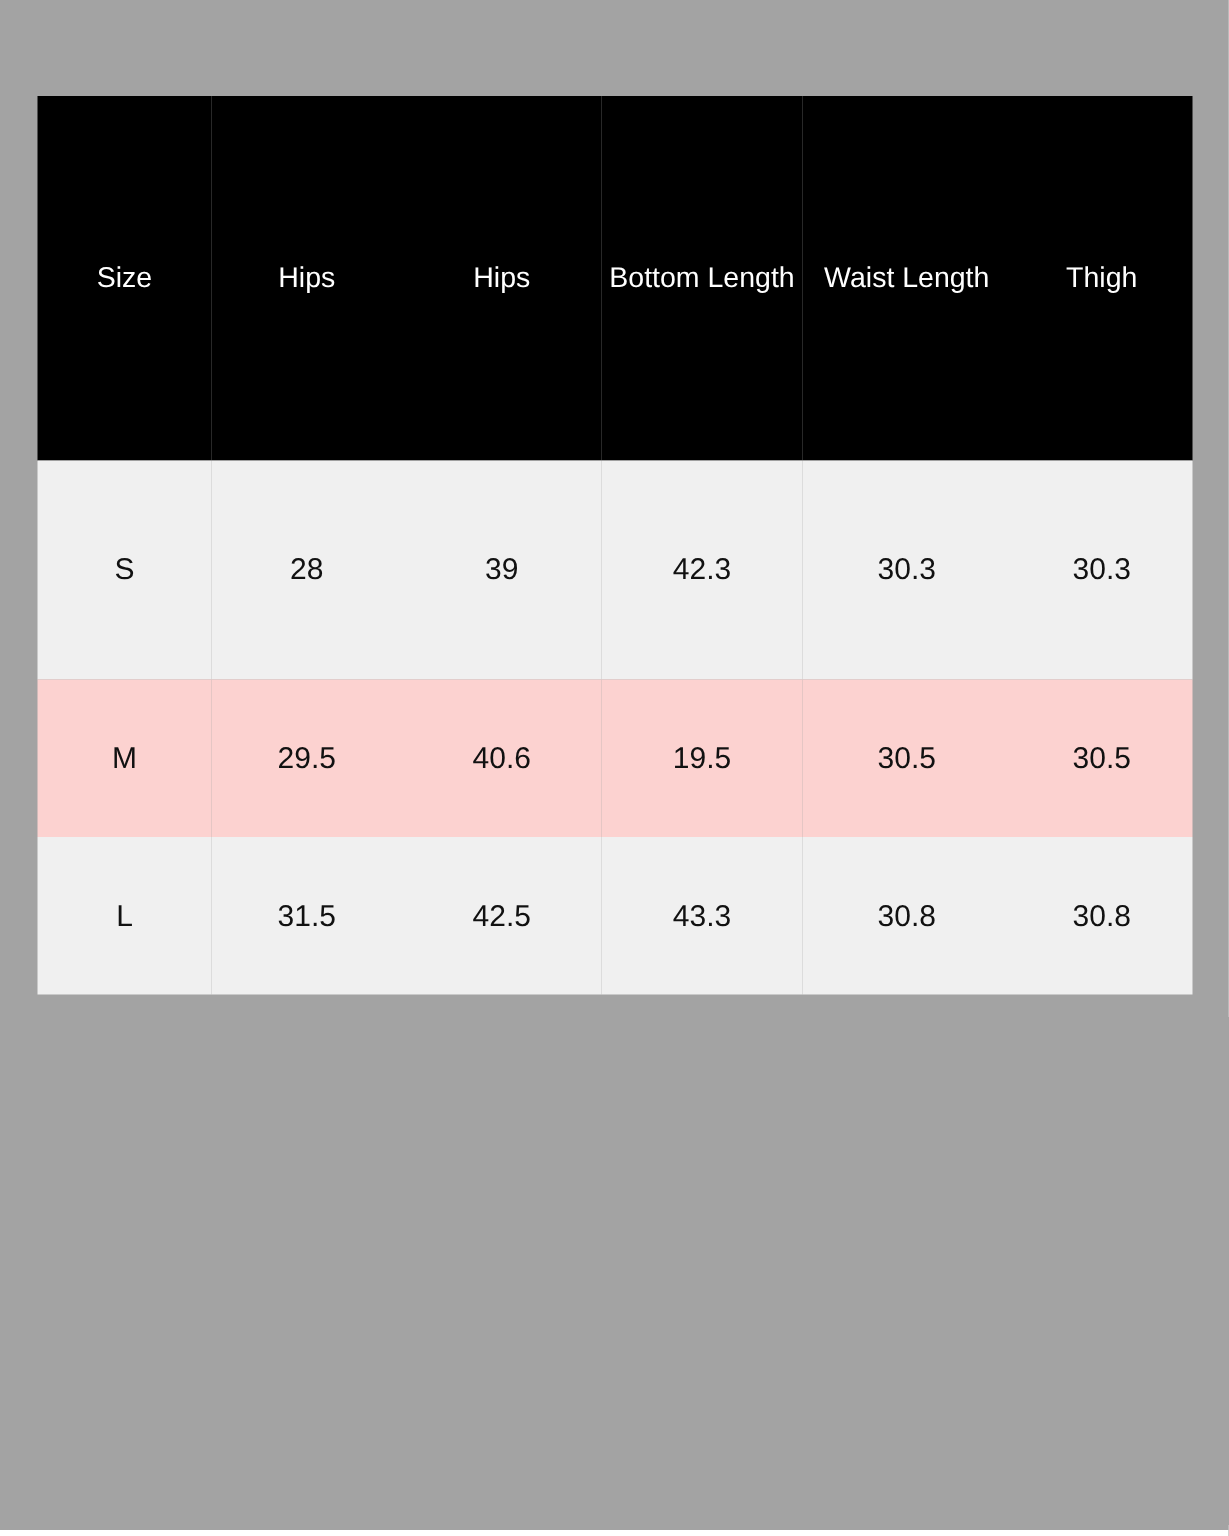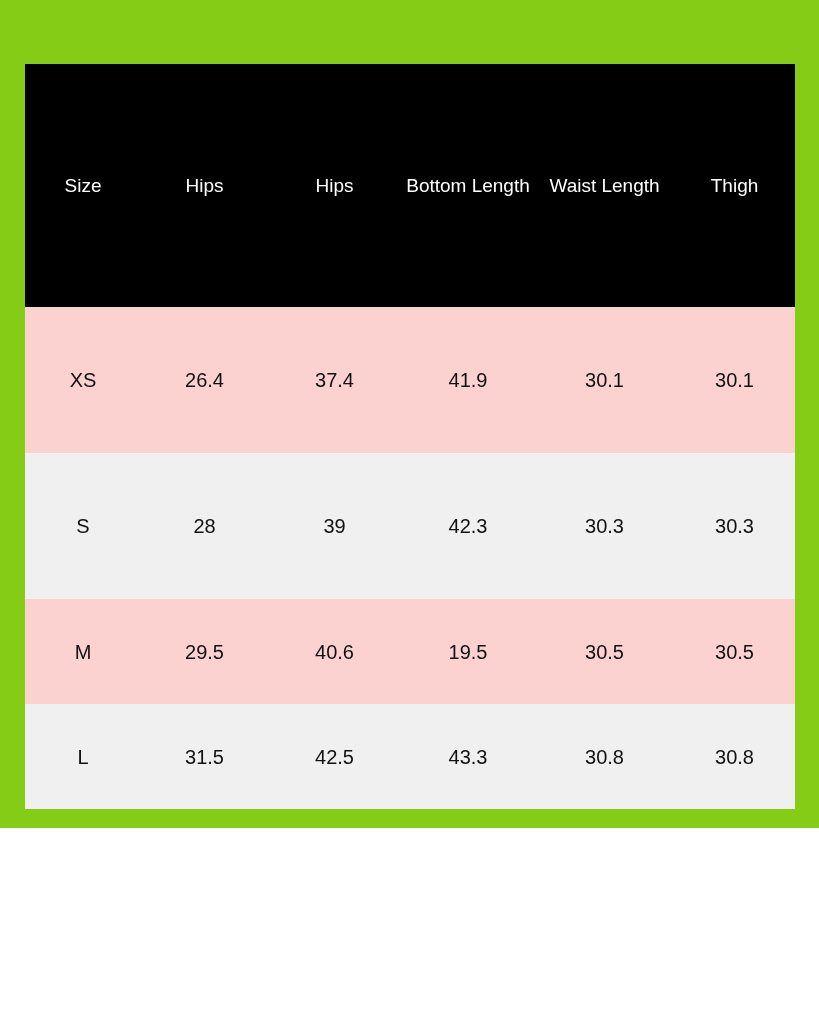--- a/index.html
+++ b/index.html
@@ -10,22 +10,22 @@
     width: 819px;
     height: 1024px;
     background: #ffffff;
     font-family: "Liberation Sans", sans-serif;
     overflow: hidden;
   }
 
   #page {
     position: relative;
     width: 819px;
-    height: 828px;
-    background: #84cc16;
+    height: 1020px;
+    background: #a3a3a3;
   }
 
   
   #size-chart {
     position: absolute;
     left: 25px;
     top: 64px;
     width: 770px;
     border-collapse: collapse;
     table-layout: fixed;
@@ -111,40 +111,20 @@
         <th class="col-inseam">
           <span class="header-label">Waist Length</span>
         </th>
         <th class="col-thigh">
           <span class="header-label">Thigh</span>
         </th>
       </tr>
     </thead>
     <tbody>
 
-      <tr class="row-pink row-tall">
-        <td>
-            <span class="cell-text">XS</span>
-          </td>
-        <td>
-            <span class="cell-text">26.4</span>
-          </td>
-        <td>
-            <span class="cell-text">37.4</span>
-          </td>
-        <td>
-            <span class="cell-text">41.9</span>
-          </td>
-        <td>
-            <span class="cell-text">30.1</span>
-          </td>
-        <td>
-            <span class="cell-text">30.1</span>
-          </td>
-      </tr>
 
       <tr class="row-gray row-tall">
         <td>
             <span class="cell-text">S</span>
           </td>
         <td>
             <span class="cell-text">28</span>
           </td>
         <td>
             <span class="cell-text">39</span>

